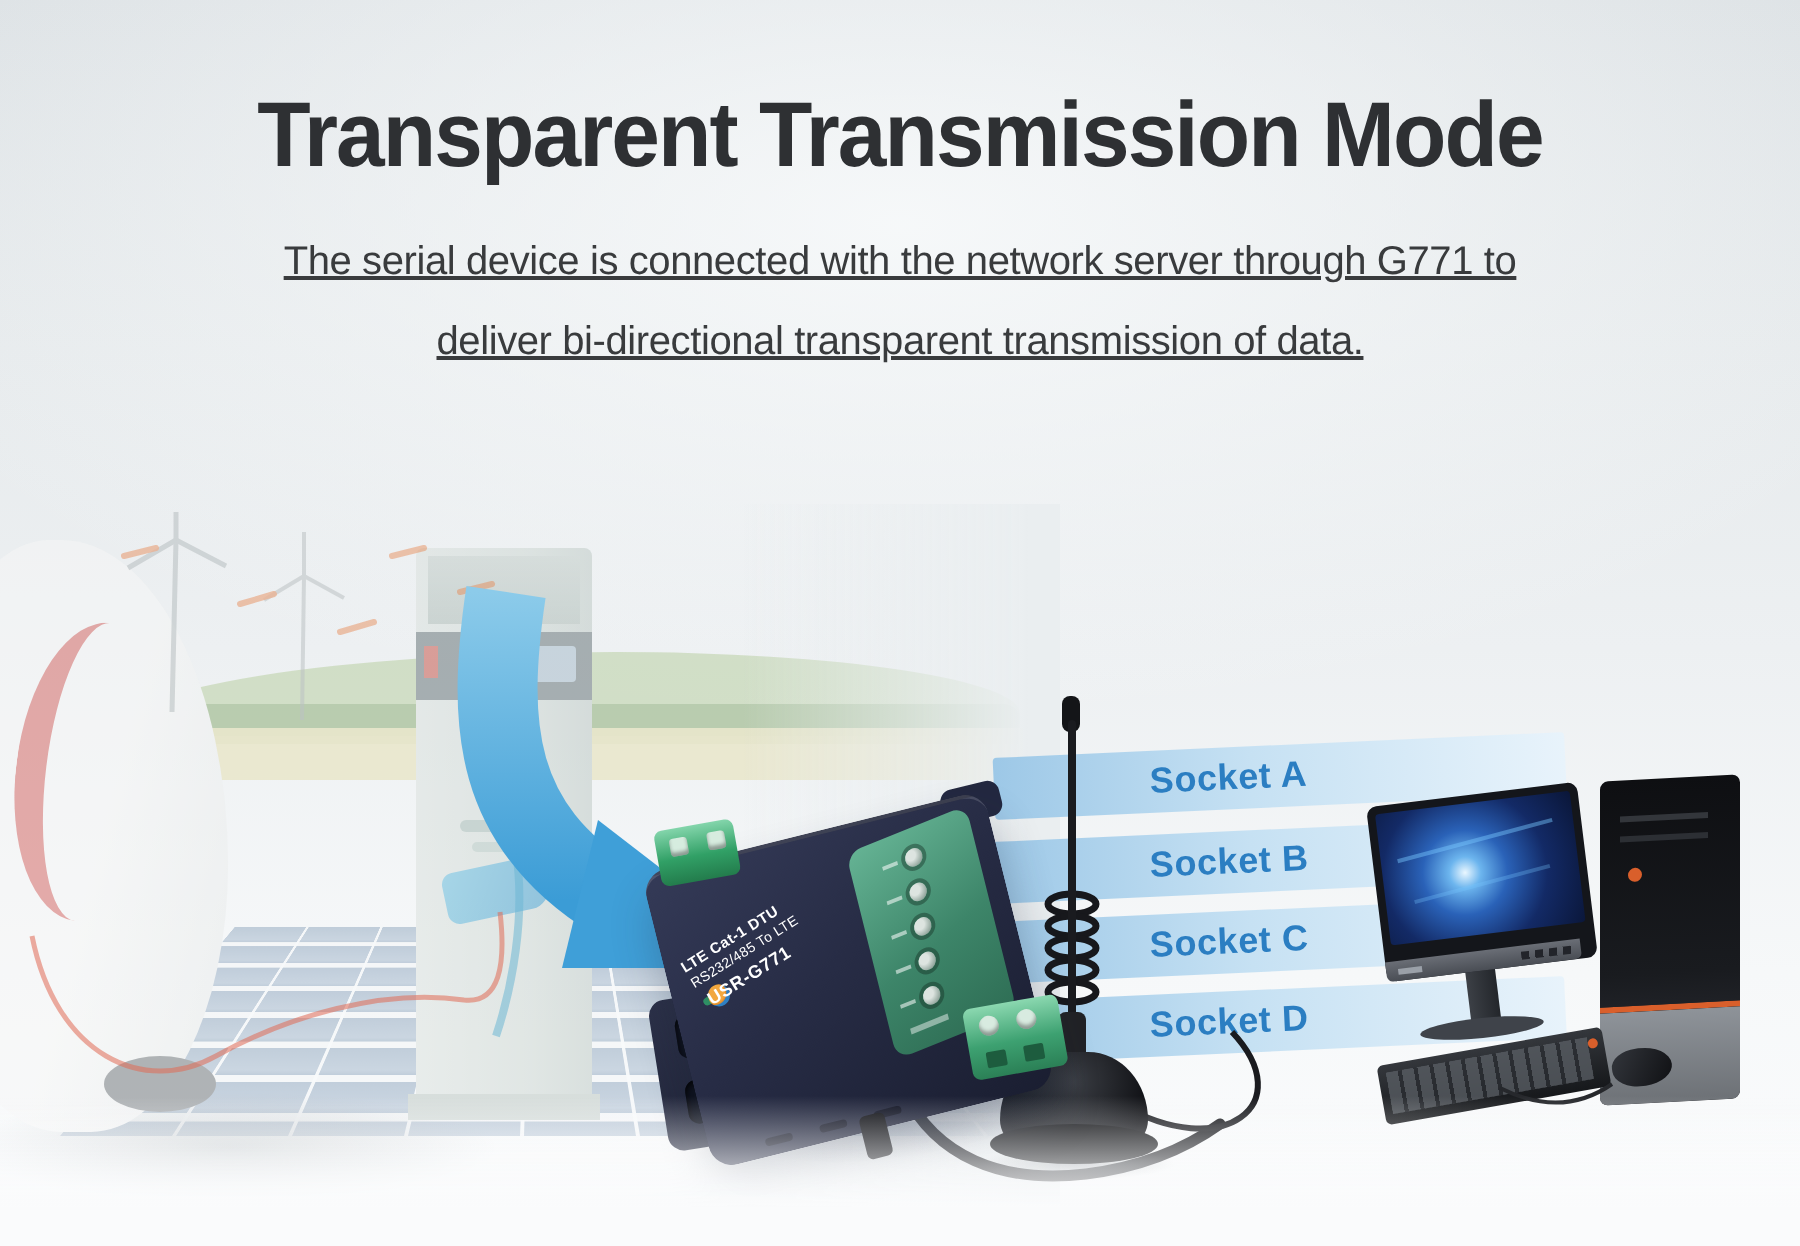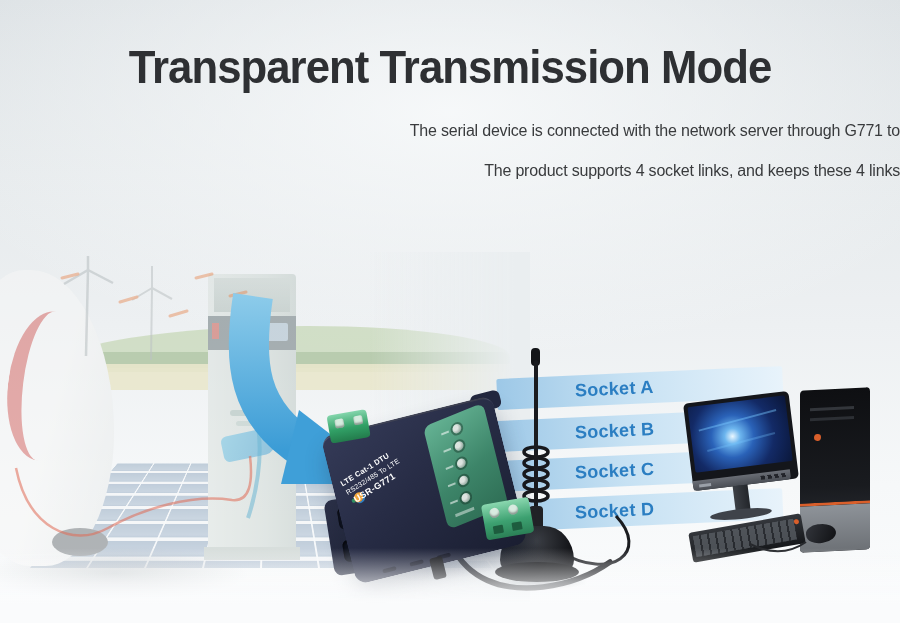--- a/index.html
+++ b/index.html
@@ -9,22 +9,22 @@
     background:
       radial-gradient(ellipse 900px 420px at 50% 18%, rgba(248,250,251,.9) 0%, rgba(248,250,251,0) 60%),
       linear-gradient(180deg,#dde2e5 0%, #e6eaec 28%, #edf0f2 52%, #f6f8f9 78%, #fbfcfd 100%);
   }
   .title{
     position:absolute;top:40px;left:0;right:0;text-align:center;
     font-size:46px;font-weight:700;color:#2e3033;letter-spacing:-1px;
     transform:scaleX(.95);
   }
   .desc{
-    position:absolute;top:111px;left:0;right:0;text-align:right;
-    font-size:16px;line-height:40px;color:#393b3d;letter-spacing:-.2px;
+    position:absolute;top:111px;left:0;right:0;text-align:center;
+    font-size:20px;line-height:40px;color:#393b3d;letter-spacing:-.2px;text-decoration:underline;
   }
 
   
   .photo{position:absolute;left:0;top:256px;width:515px;height:350px;opacity:.5;}
   .photo *{position:absolute;}
   .hills{left:55px;top:70px;width:455px;height:46px;background:#a6c384;border-radius:100% 80% 0 0/160% 120% 0 0;opacity:.8;}
   .treeline{left:55px;top:96px;width:455px;height:16px;background:#7ba263;border-radius:8px;opacity:.85;}
   .field{left:50px;top:108px;width:465px;height:26px;background:#e2dca4;opacity:.9;}
   .solar{
     left:28px;top:92px;width:487px;height:220px;
@@ -139,21 +139,21 @@
 </style>
 </head>
 <body>
 
 <div class="stage">
 
   <div class="title">Transparent Transmission Mode</div>
 
   <div class="desc">
     <div>The serial device is connected with the network server through G771 to</div>
-    <div>The product supports 4 socket links, and keeps these 4 links</div>
+    <div>deliver bi-directional transparent transmission of data.</div>
   </div>
 
   <div class="photo">
     <div class="hills"></div>
     <div class="treeline"></div>
     <div class="field"></div>
     <div class="solar"></div>
     <div class="stripe-a"></div>
     <div class="stripe-b"></div>
     <div class="car-shadow"></div>

